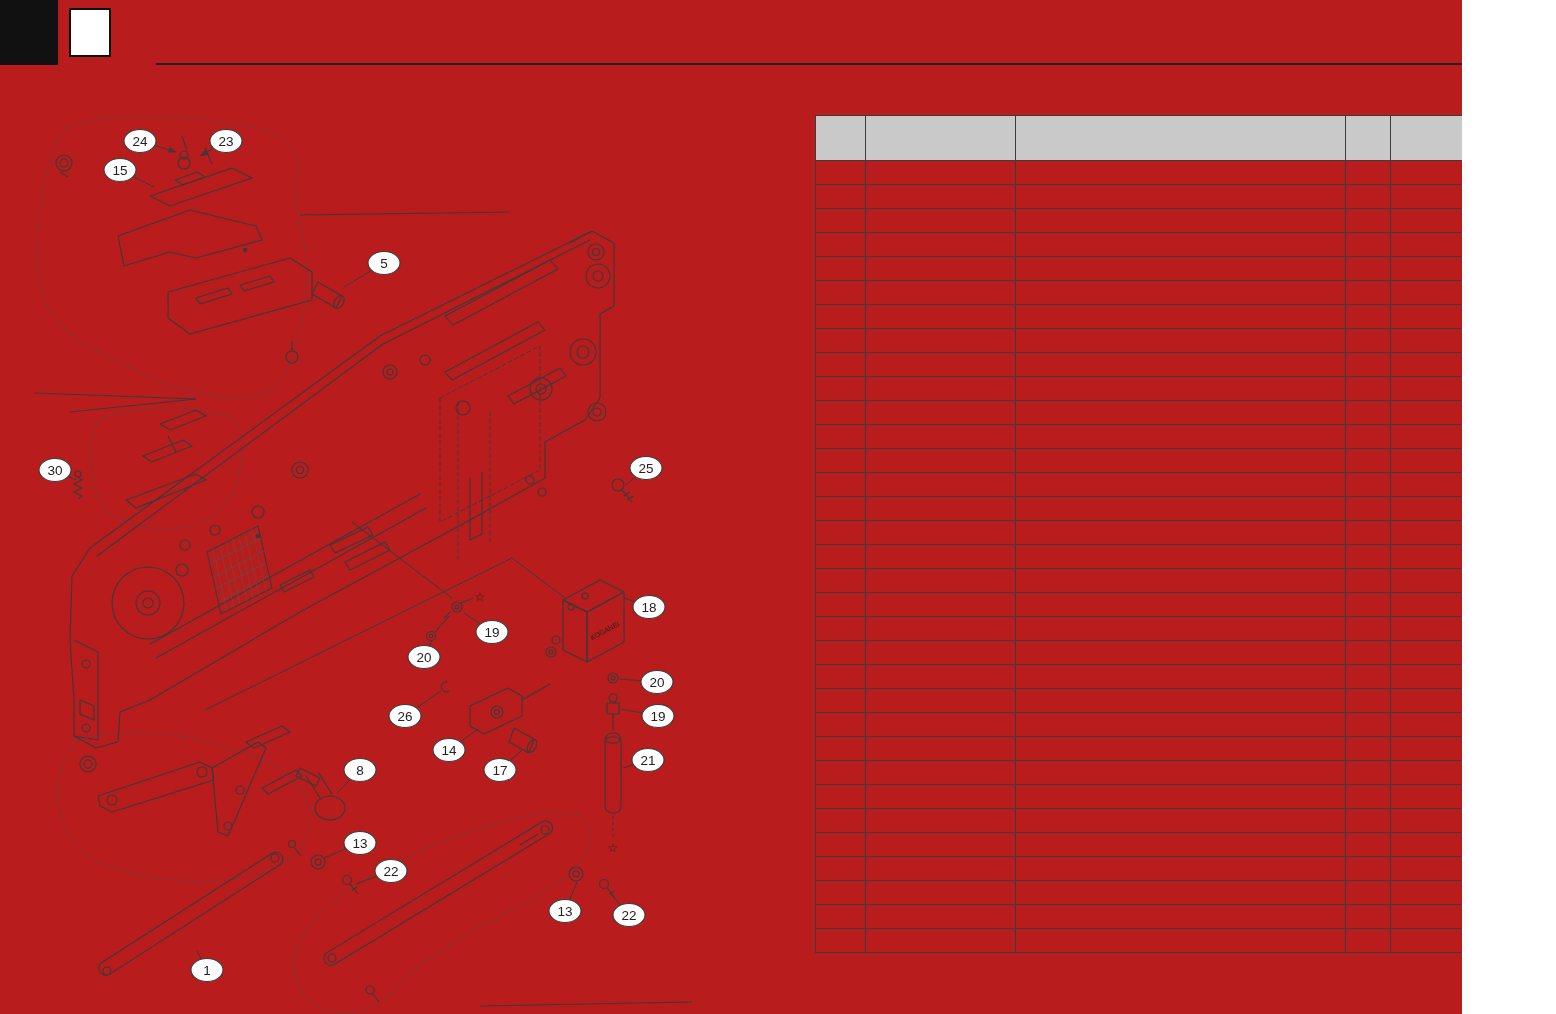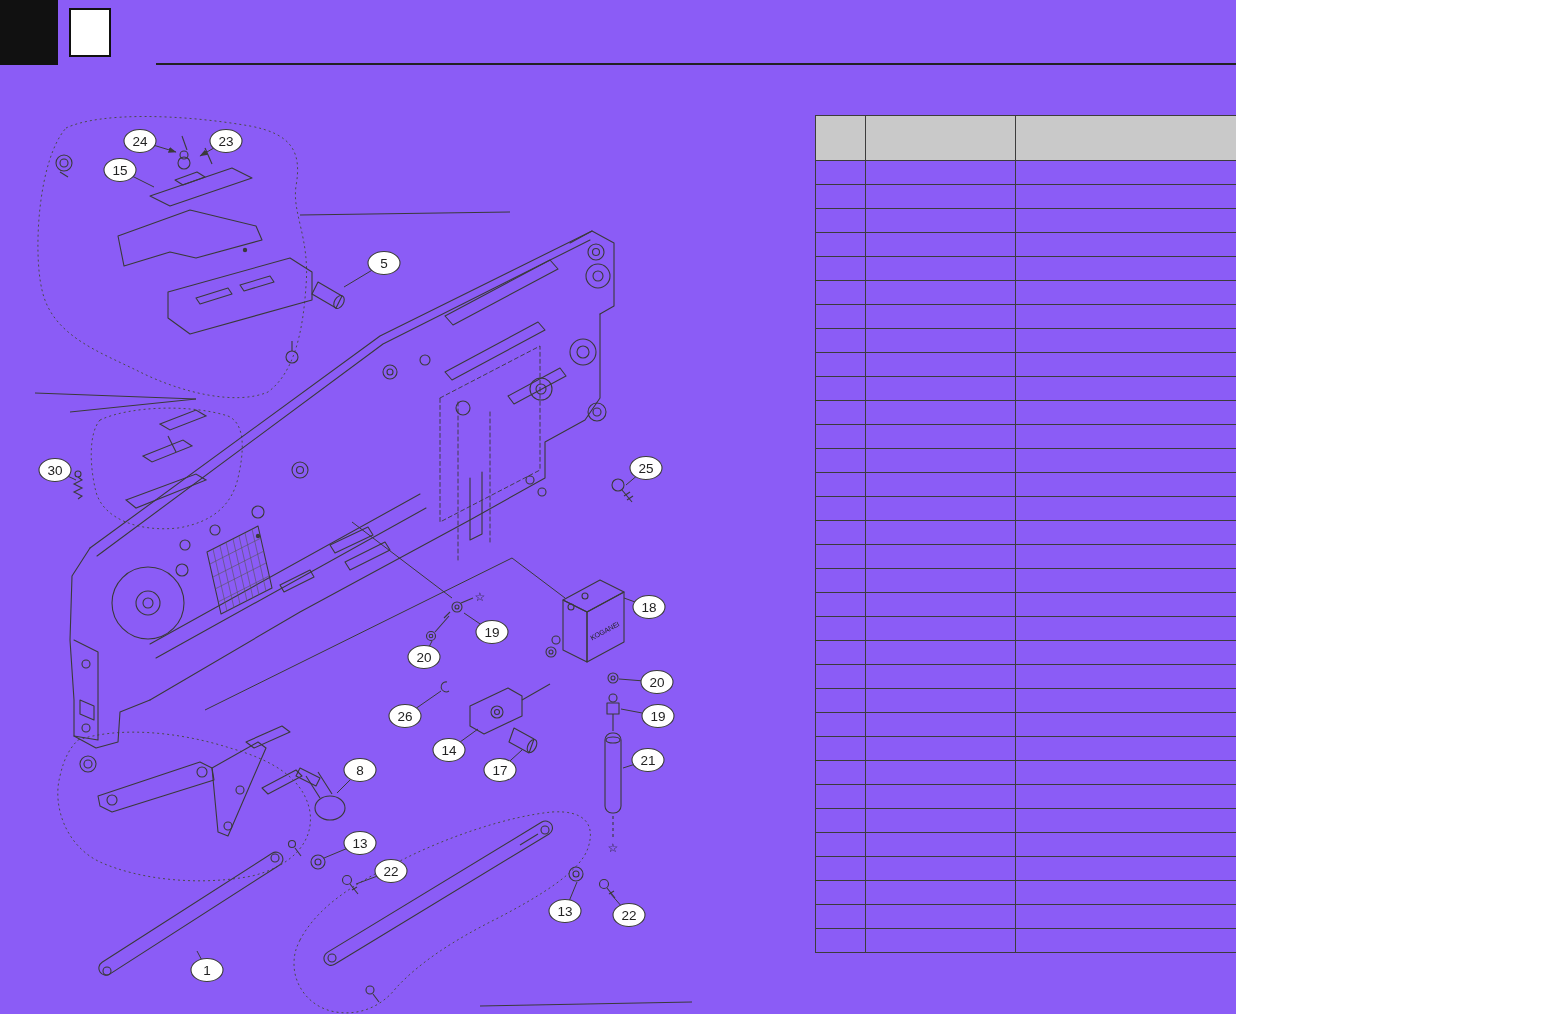--- a/index.html
+++ b/index.html
@@ -1,17 +1,17 @@
 <!DOCTYPE html>
 <html><head>
 <meta charset="utf-8">
 <style>
   html,body{margin:0;padding:0;background:#ffffff;}
   body{font-family:"Liberation Sans", sans-serif;}
-  #page{position:relative;width:1236px;height:1014px;background:#8b5cf6;overflow:hidden;}
+  #page{position:relative;width:1462px;height:1014px;background:#b91c1c;overflow:hidden;}
 
   
   .corner-block{position:absolute;left:0;top:0;width:58px;height:65px;background:#111;}
   .page-box{position:absolute;left:69px;top:8px;width:38px;height:45px;background:#fff;border:2.5px solid #111;}
   .header-rule{position:absolute;left:156px;top:63px;width:1384px;height:2px;background:#222;}
 
   
   #diagram-svg{position:absolute;left:0;top:0;width:1556px;height:1014px;}
   #diagram-svg text{font-family:"Liberation Sans", sans-serif;}
 

